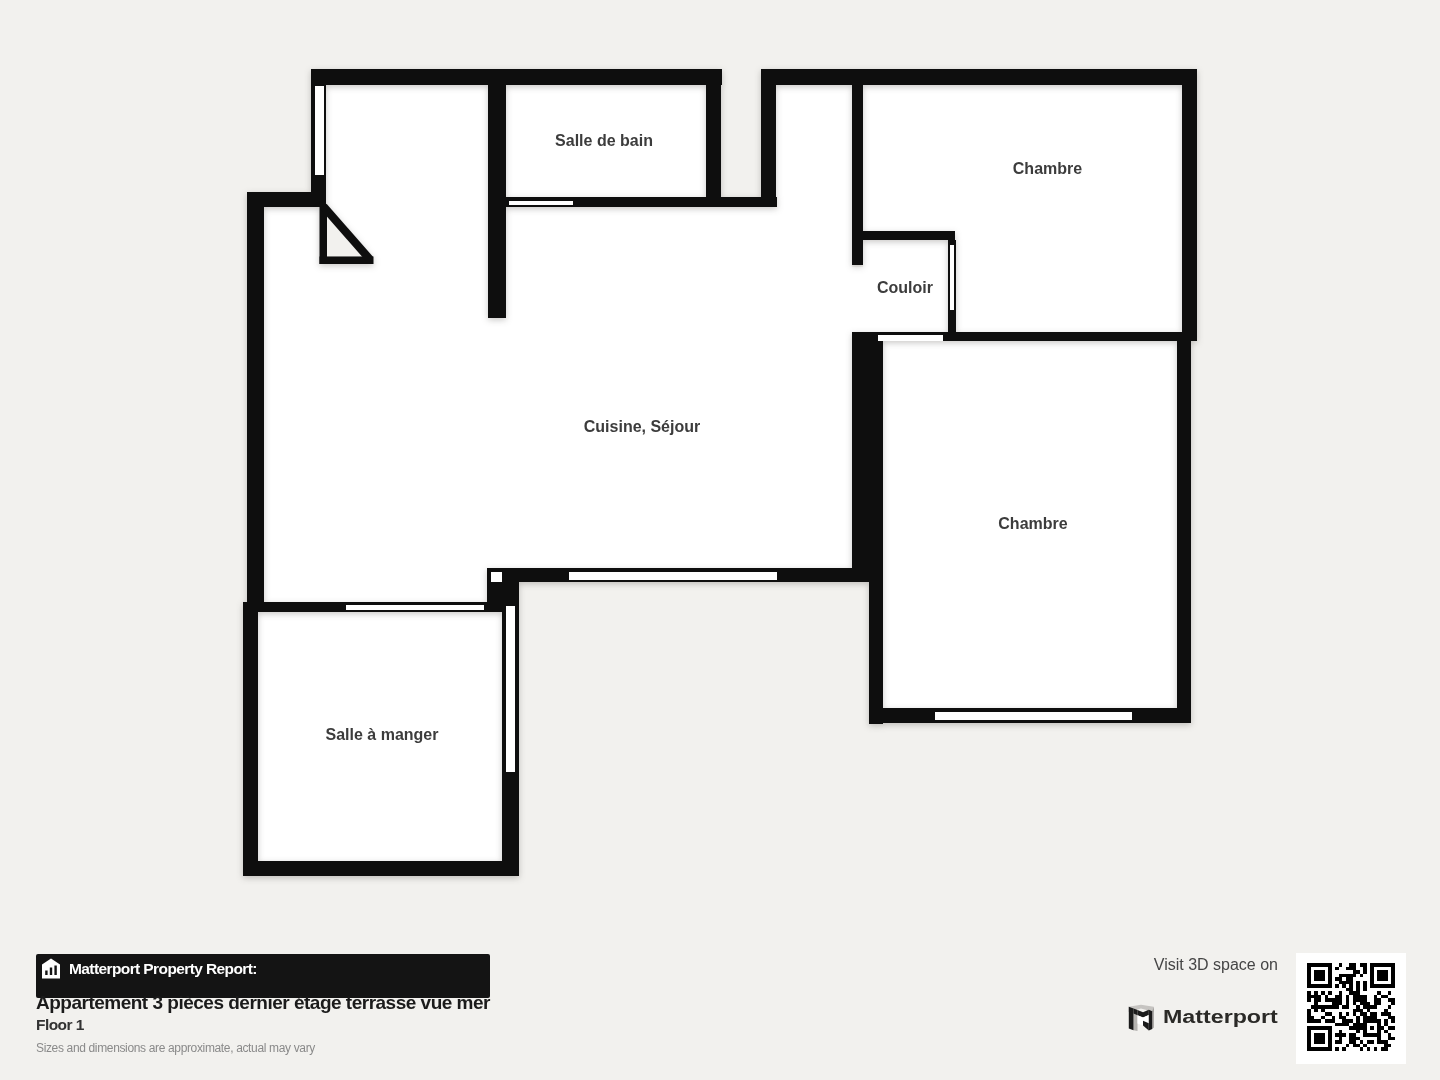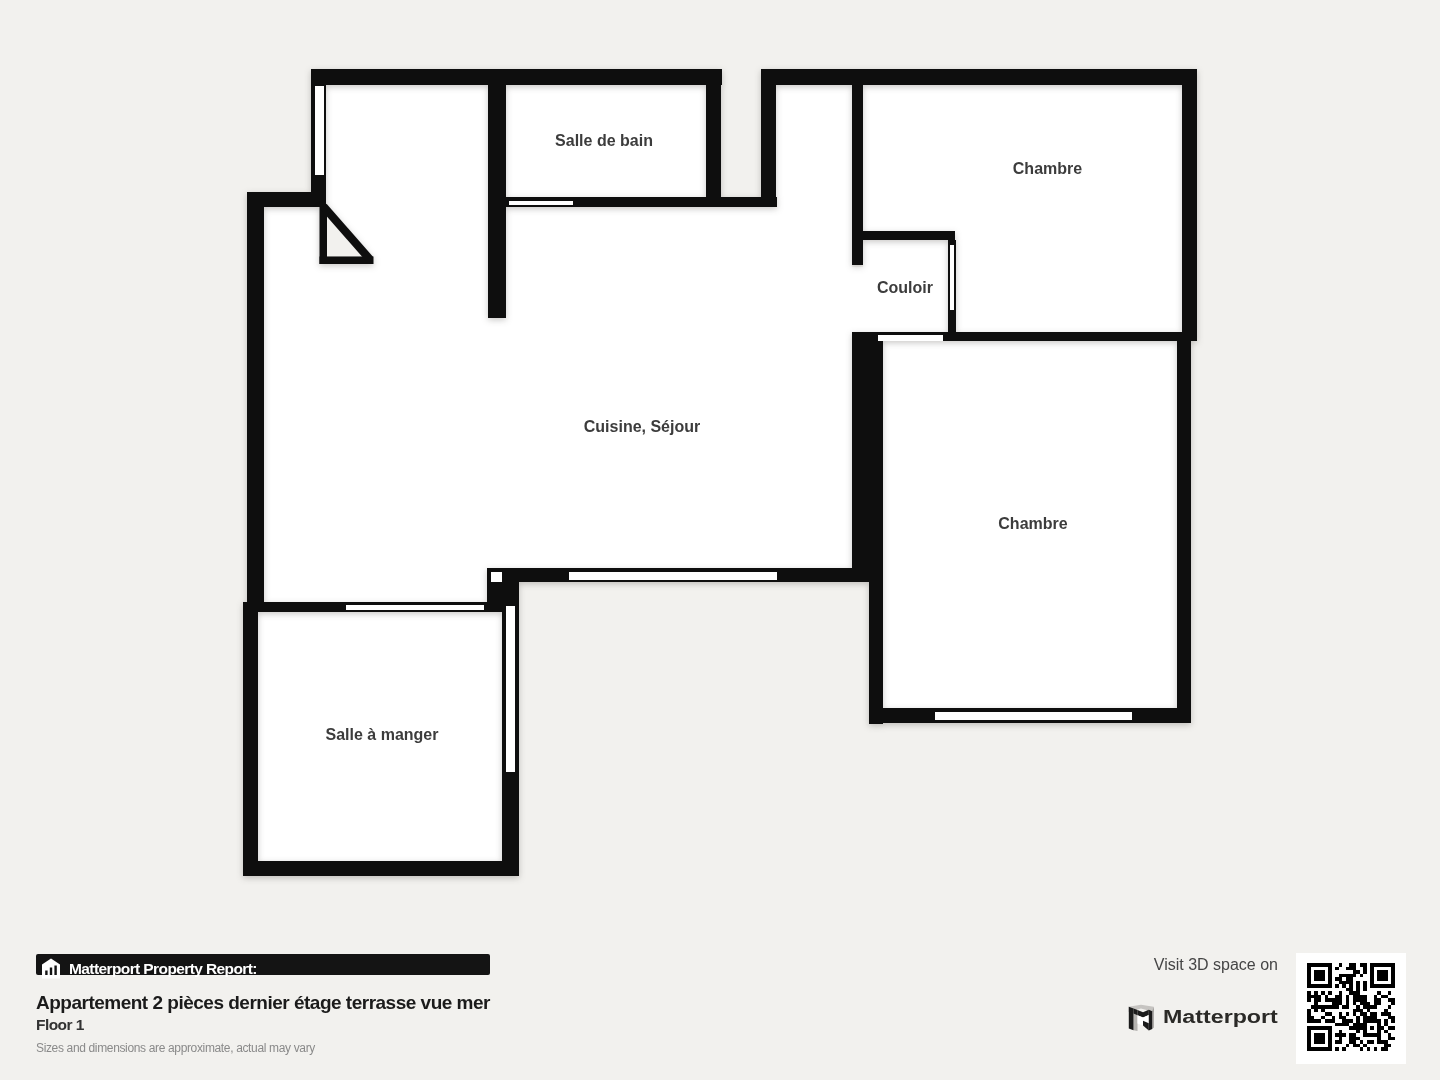--- a/index.html
+++ b/index.html
@@ -112,33 +112,33 @@
 
   <text x="905" y="293" font-size="16" font-weight="bold" fill="#3c3c3c" text-anchor="middle">Couloir</text>
 
   <text x="642" y="432" font-size="16" font-weight="bold" fill="#3c3c3c" text-anchor="middle">Cuisine, Séjour</text>
 
   <text x="1033" y="529" font-size="16" font-weight="bold" fill="#3c3c3c" text-anchor="middle">Chambre</text>
 
   <text x="382" y="739.5" font-size="16" font-weight="bold" fill="#3c3c3c" text-anchor="middle">Salle à manger</text>
 </svg>
 
-<div style="position:absolute;left:36px;top:954px;width:454px;height:21px;background:#141414;border-radius:2px;">
+<div style="position:absolute;left:36px;top:954px;width:454px;height:44px;background:#141414;border-radius:2px;">
 
   <svg width="20" height="22" viewBox="0 0 20 22" style="position:absolute;left:5px;top:4px;">
     <polygon points="10,0.5 19,6.5 19,20.5 1,20.5 1,6.5" fill="#ffffff"></polygon>
     <rect x="4.2" y="12.5" width="2.4" height="4.5" fill="#141414"></rect>
     <rect x="8.8" y="9.5" width="2.4" height="7.5" fill="#141414"></rect>
     <rect x="13.4" y="7.5" width="2.4" height="9.5" fill="#141414"></rect>
   </svg>
 
   <div style="position:absolute;left:33px;top:5.5px;color:#ffffff;font-size:15.5px;font-weight:bold;letter-spacing:-0.6px;white-space:nowrap;">Matterport Property Report:</div>
 </div>
 
-<div style="position:absolute;left:36px;top:992px;font-size:19px;font-weight:bold;letter-spacing:-0.5px;color:#1b1b1b;white-space:nowrap;">Appartement 2 pièces dernier étage terrasse vue mer</div>
+<div style="position:absolute;left:36px;top:992px;font-size:19px;font-weight:bold;letter-spacing:-0.5px;color:#1b1b1b;white-space:nowrap;">Appartement 3 pièces dernier étage terrasse vue mer</div>
 
 <div style="position:absolute;left:36px;top:1016px;font-size:15.5px;font-weight:bold;letter-spacing:-0.55px;color:#333333;white-space:nowrap;">Floor 1</div>
 
 <div style="position:absolute;left:36px;top:1040.5px;font-size:12px;letter-spacing:-0.35px;color:#8a8a8a;white-space:nowrap;">Sizes and dimensions are approximate, actual may vary</div>
 
 <div style="position:absolute;right:162px;top:956px;font-size:16px;color:#454545;white-space:nowrap;">Visit 3D space on</div>
 
 <div style="position:absolute;left:1127px;top:1004px;">
   <svg width="28" height="27" viewBox="0 0 28 27">
     <polygon points="1.5,2.8 14,0.8 26.8,2.8 26.8,8 14,4.5 1.5,8" fill="#c6c4c1"></polygon>

